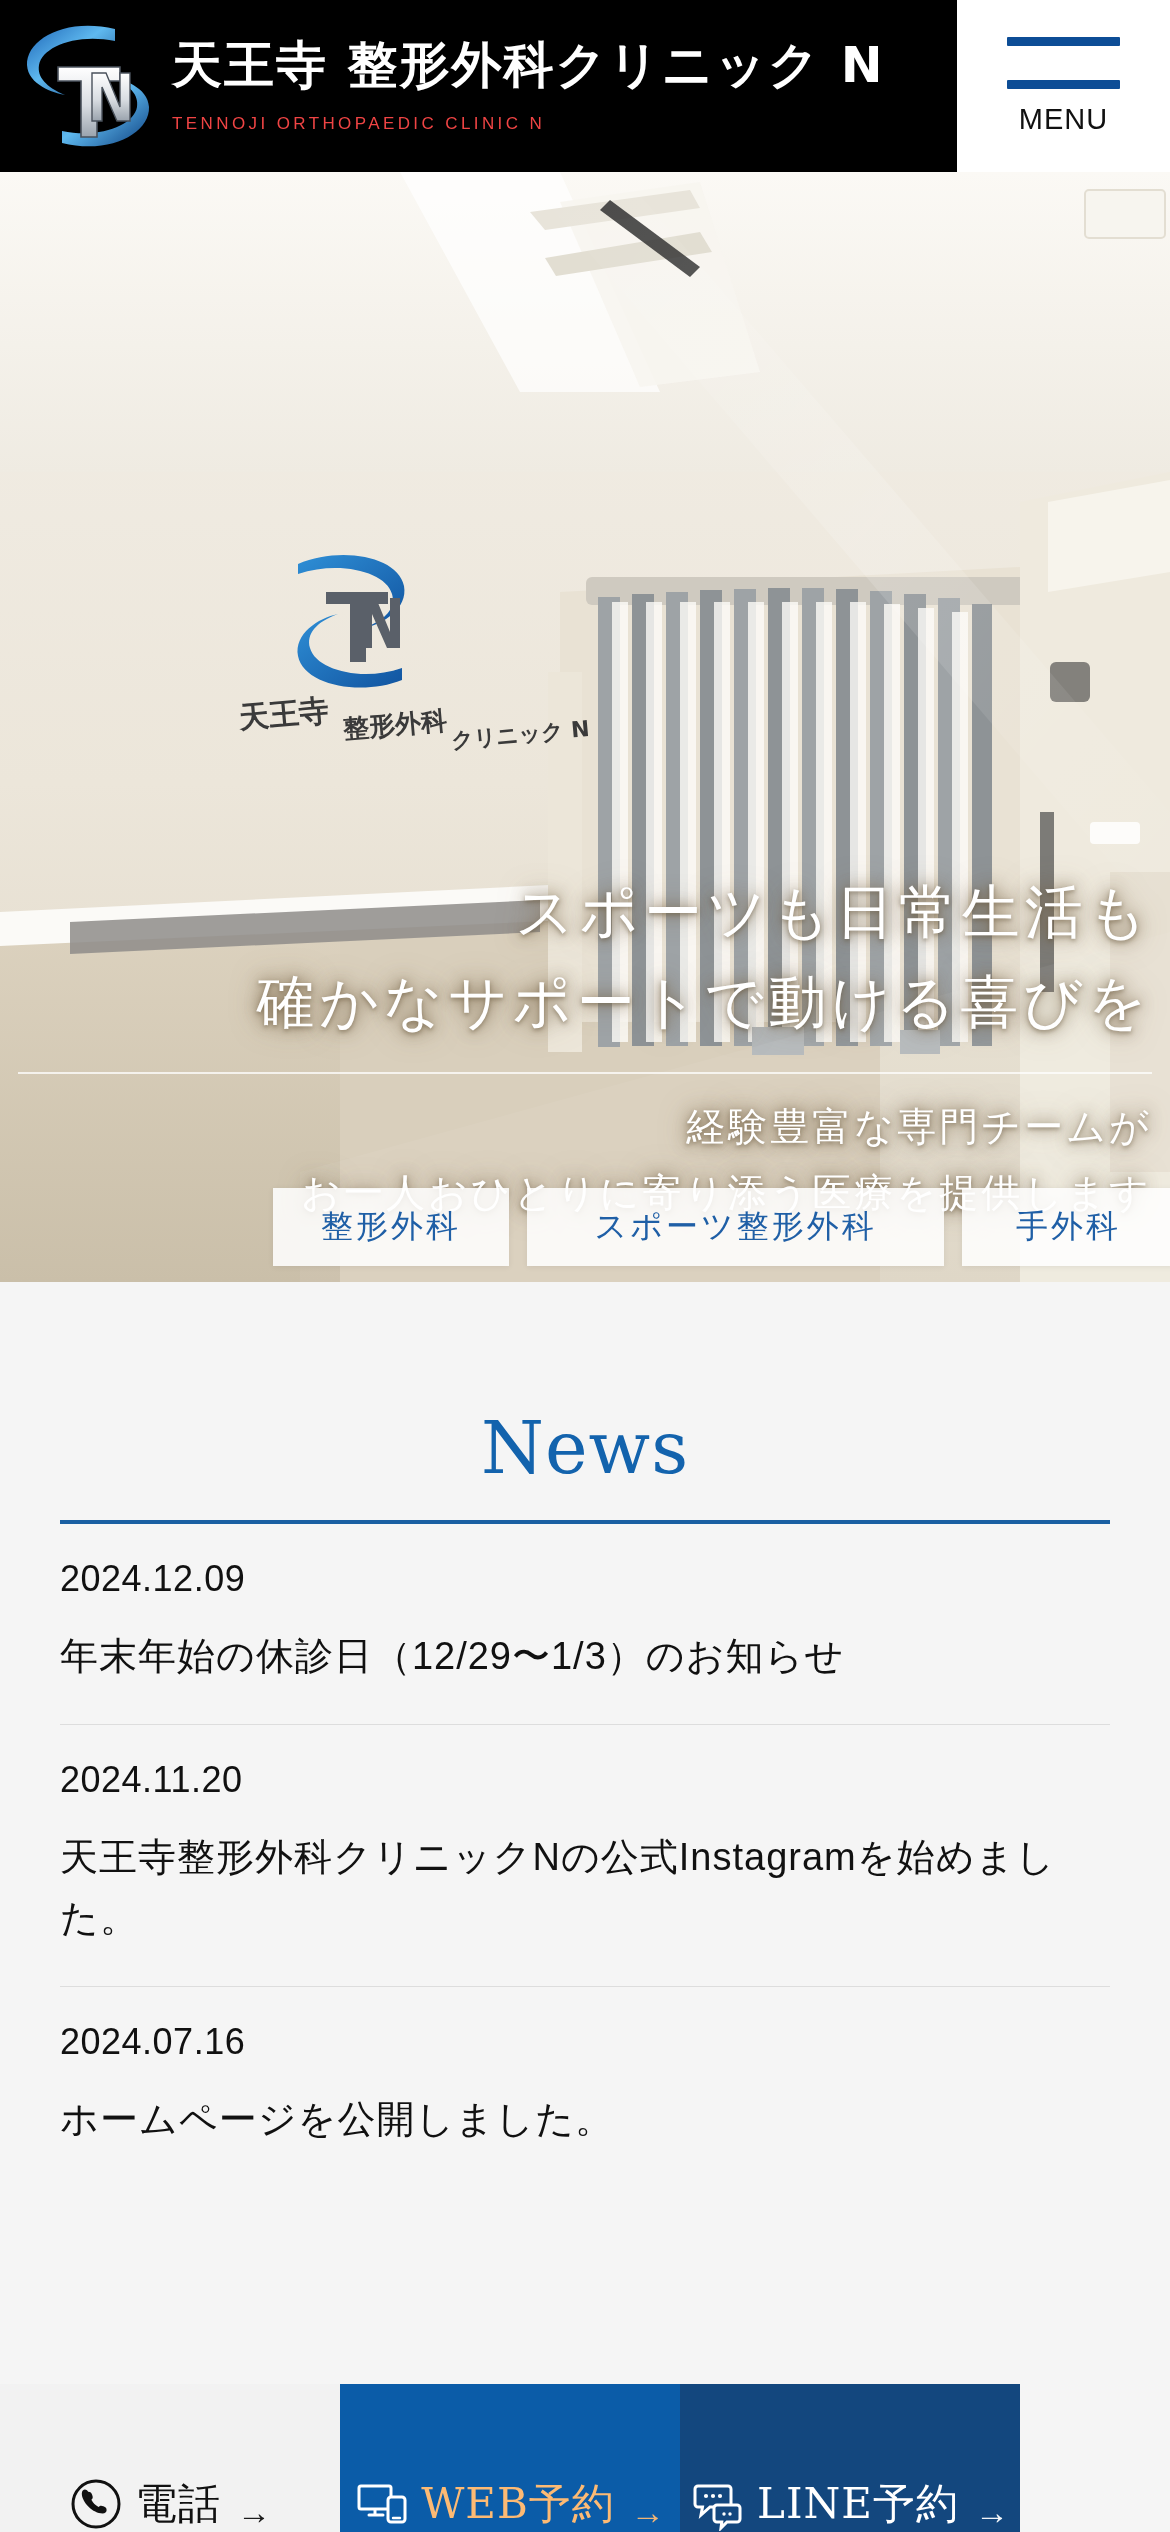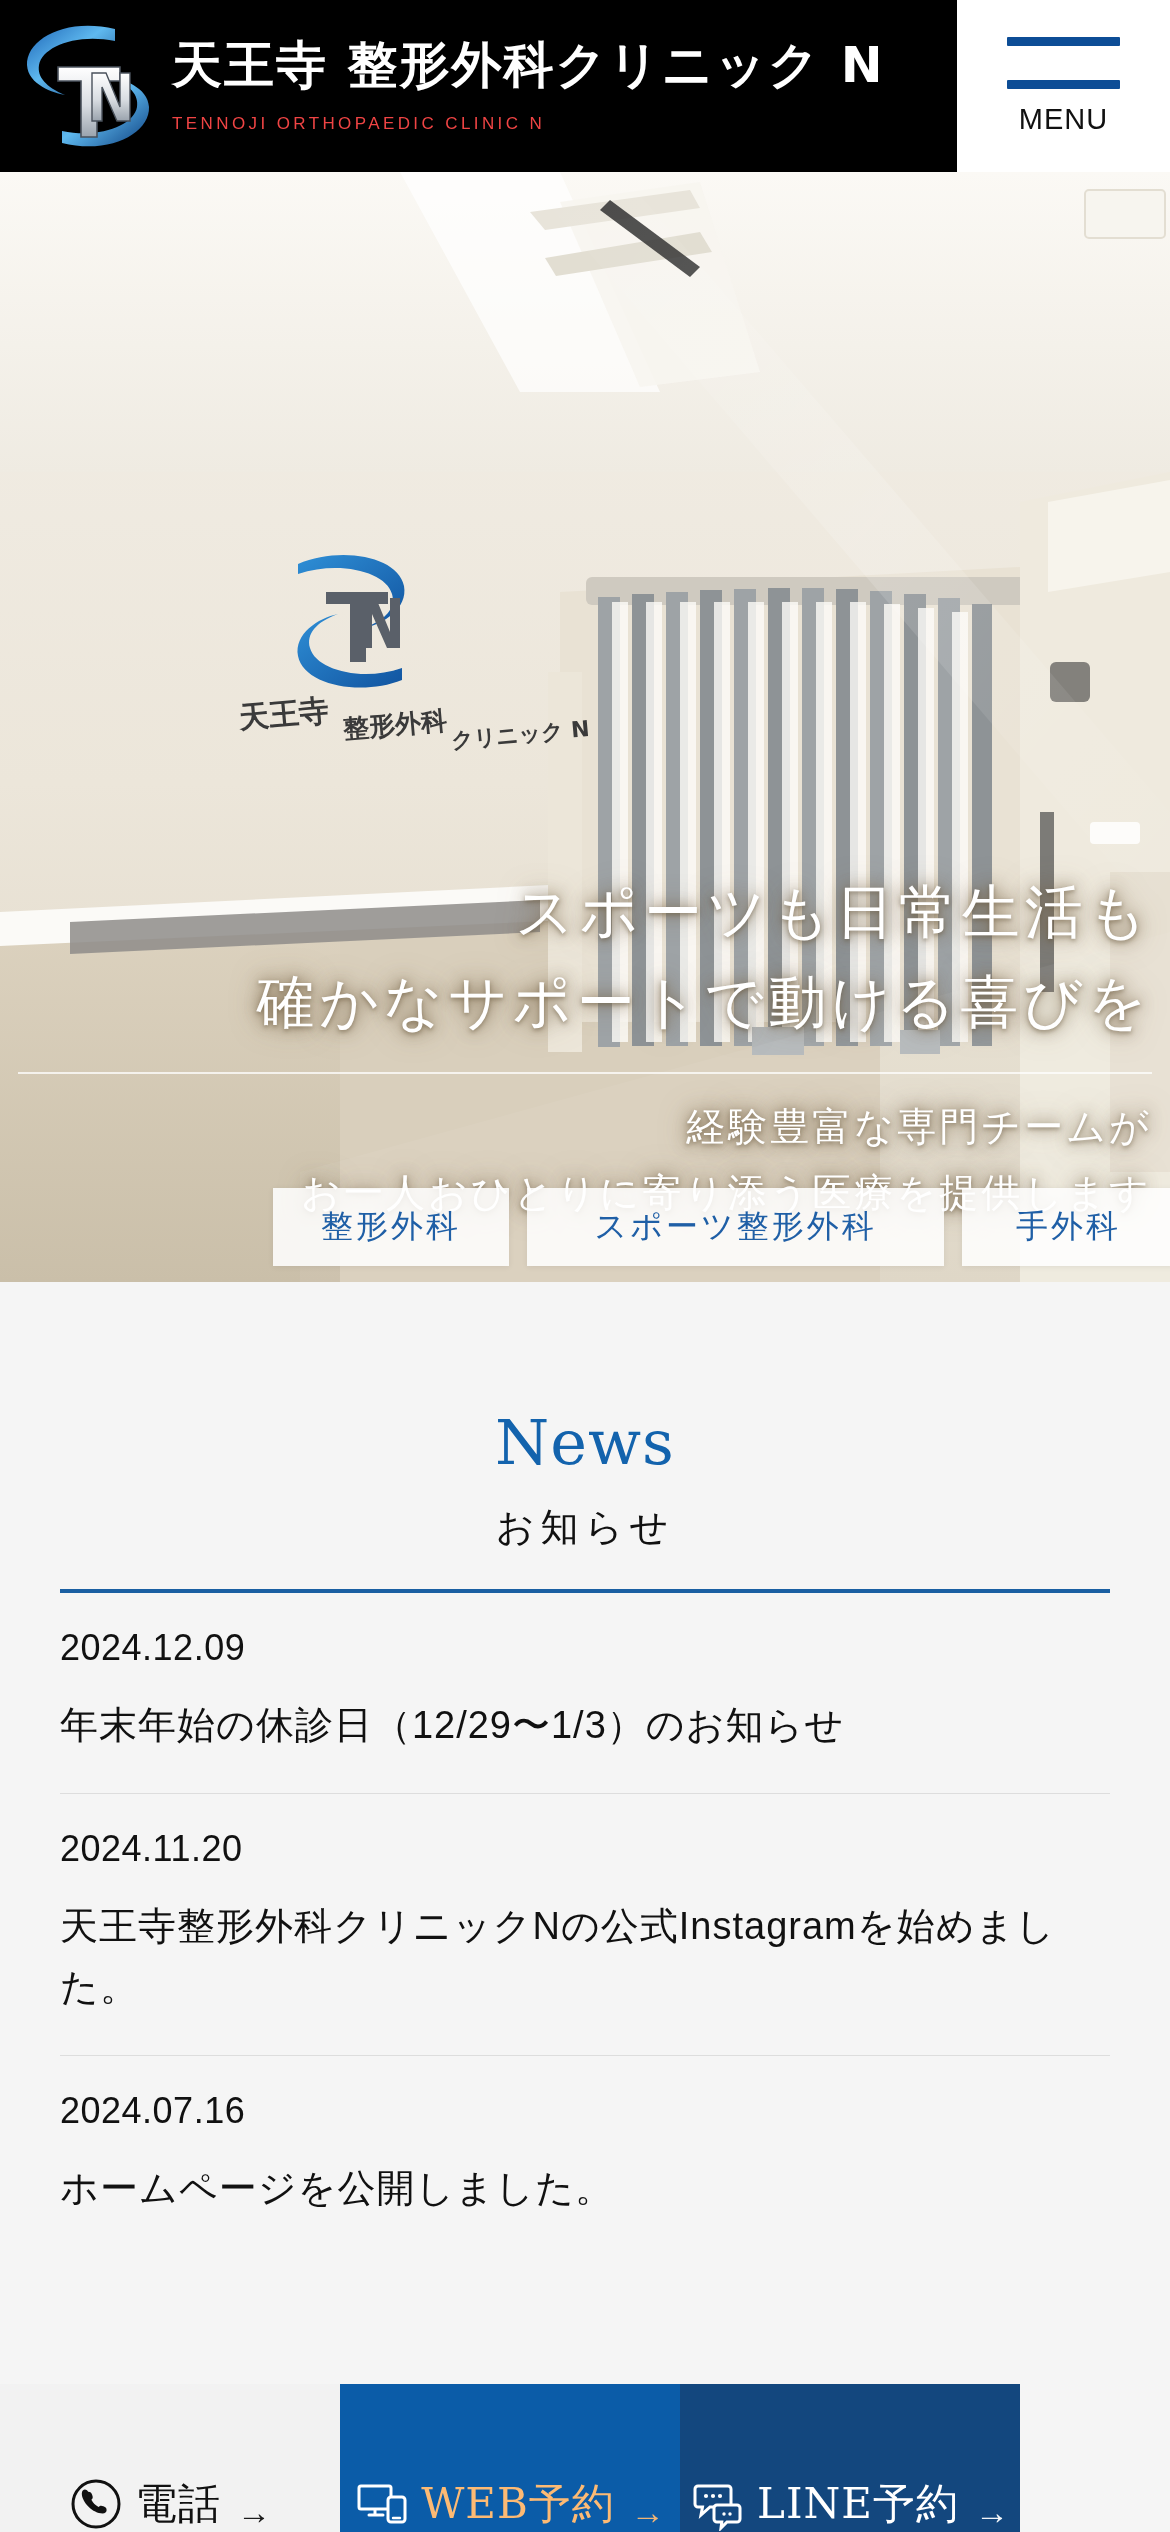--- a/index.html
+++ b/index.html
@@ -87,21 +87,21 @@
     height:78px; cursor:pointer;
     box-shadow:0 1px 6px rgba(0,0,0,.07);
   }
   .hero-tag.t1 { width:236px; }
   .hero-tag.t2 { width:417px; }
   .hero-tag.t3 { width:213px; margin-right:-5px; }
 
   
   .news { position:absolute; top:1282px; left:0; width:1170px; background:#f5f5f5; padding-top:130px; }
   .news-title {
-    text-align:center; color:#1363ad; font-size:62px; line-height:1;
+    text-align:center; color:#1363ad; font-size:72px; line-height:1;
     font-family:"DejaVu Serif","Liberation Serif",serif; font-weight:400;
     letter-spacing:1px;
   }
   .news-sub {
     text-align:center; color:#111; font-size:38px; margin-top:28px;
     font-family:"DejaVu Serif","Liberation Serif",serif; letter-spacing:6px;
   }
   .news-rule {
     width:1050px; height:4px; background:#1a5fa2; margin:36px auto 0 auto;
   }
@@ -294,21 +294,20 @@
 
     <div class="hero-tags">
       <div class="hero-tag t1">整形外科</div>
       <div class="hero-tag t2">スポーツ整形外科</div>
       <div class="hero-tag t3">手外科</div>
     </div>
   </div>
 
   <div class="news">
     <div class="news-title">News</div>
-    <div class="news-sub">お知らせ</div>
     <div class="news-rule"></div>
 
     <div class="news-list">
       <div class="news-item">
         <div class="news-date">2024.12.09</div>
         <div class="news-text">年末年始の休診日（12/29〜1/3）のお知らせ</div>
       </div>
       <div class="news-item">
         <div class="news-date">2024.11.20</div>
         <div class="news-text">天王寺整形外科クリニックNの公式Instagramを始めました。</div>

